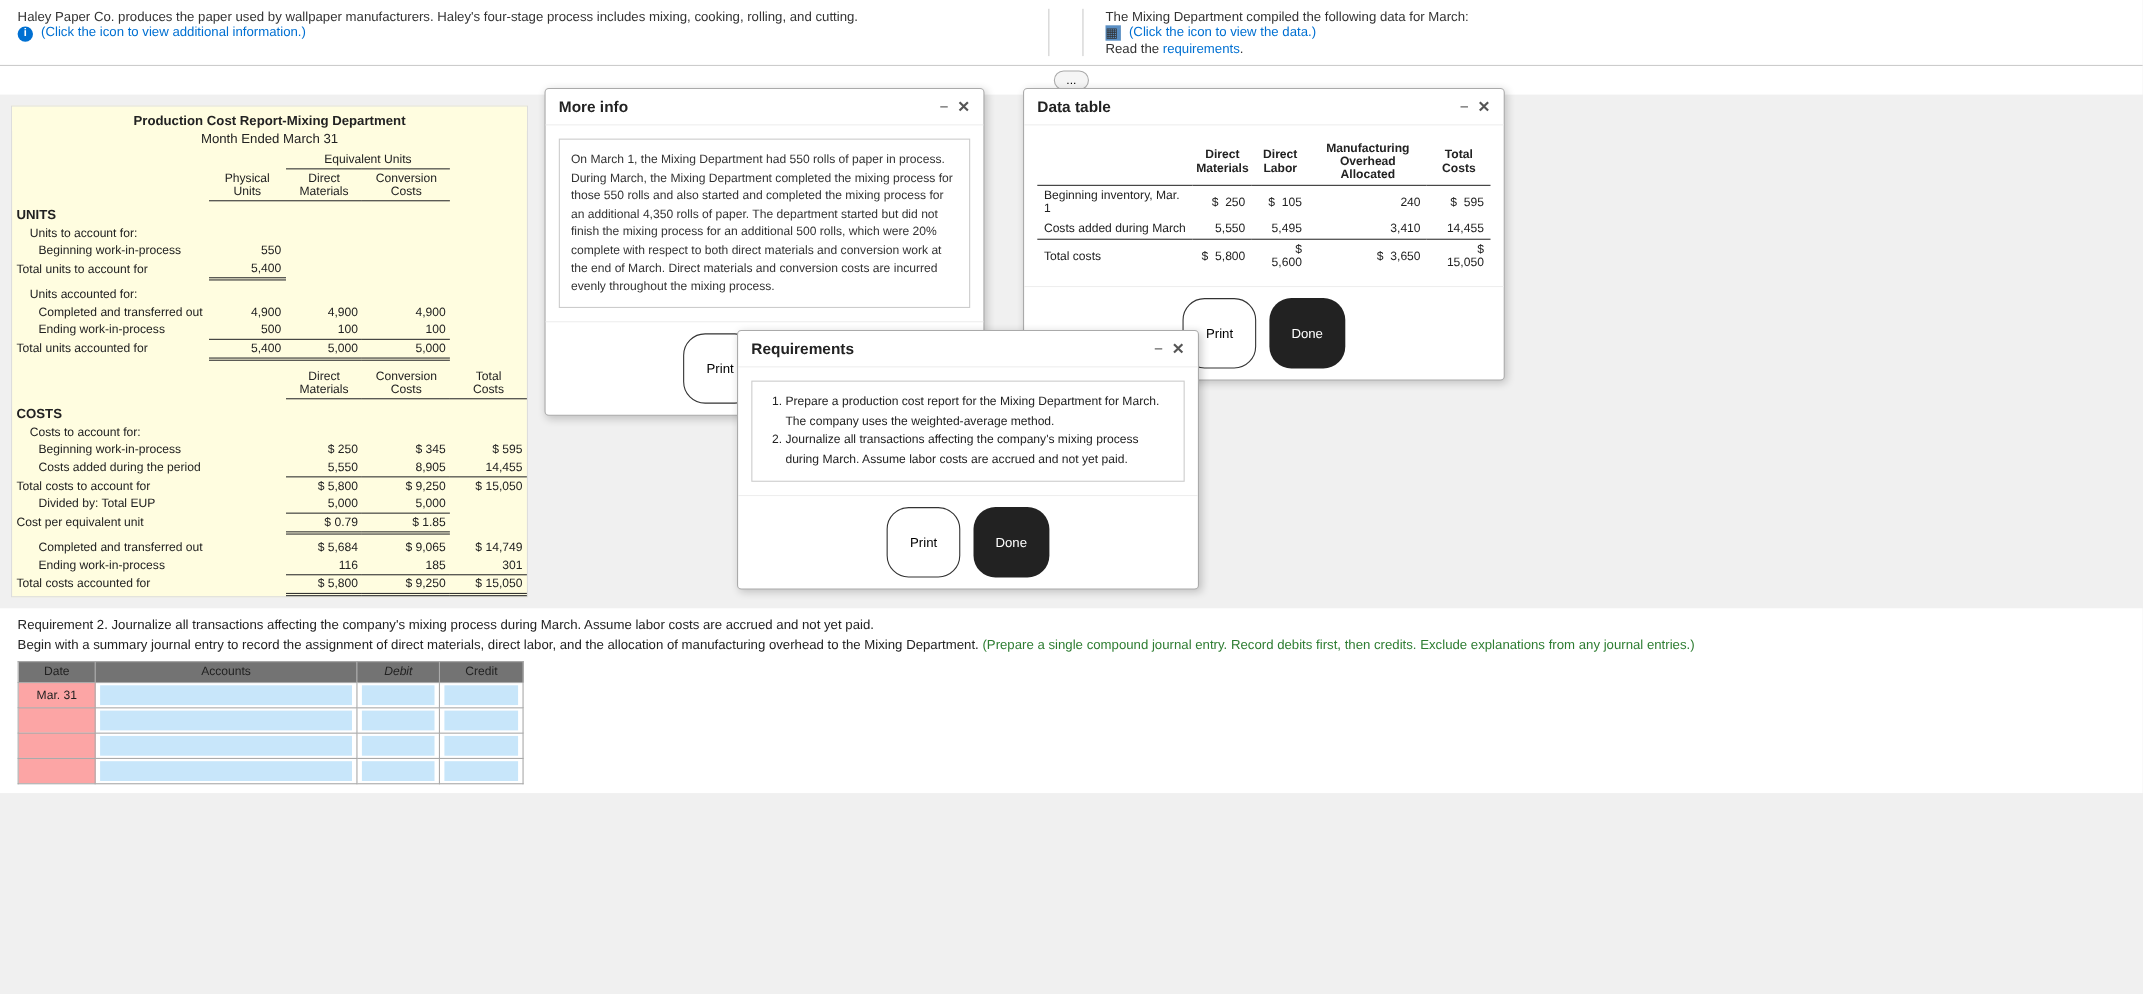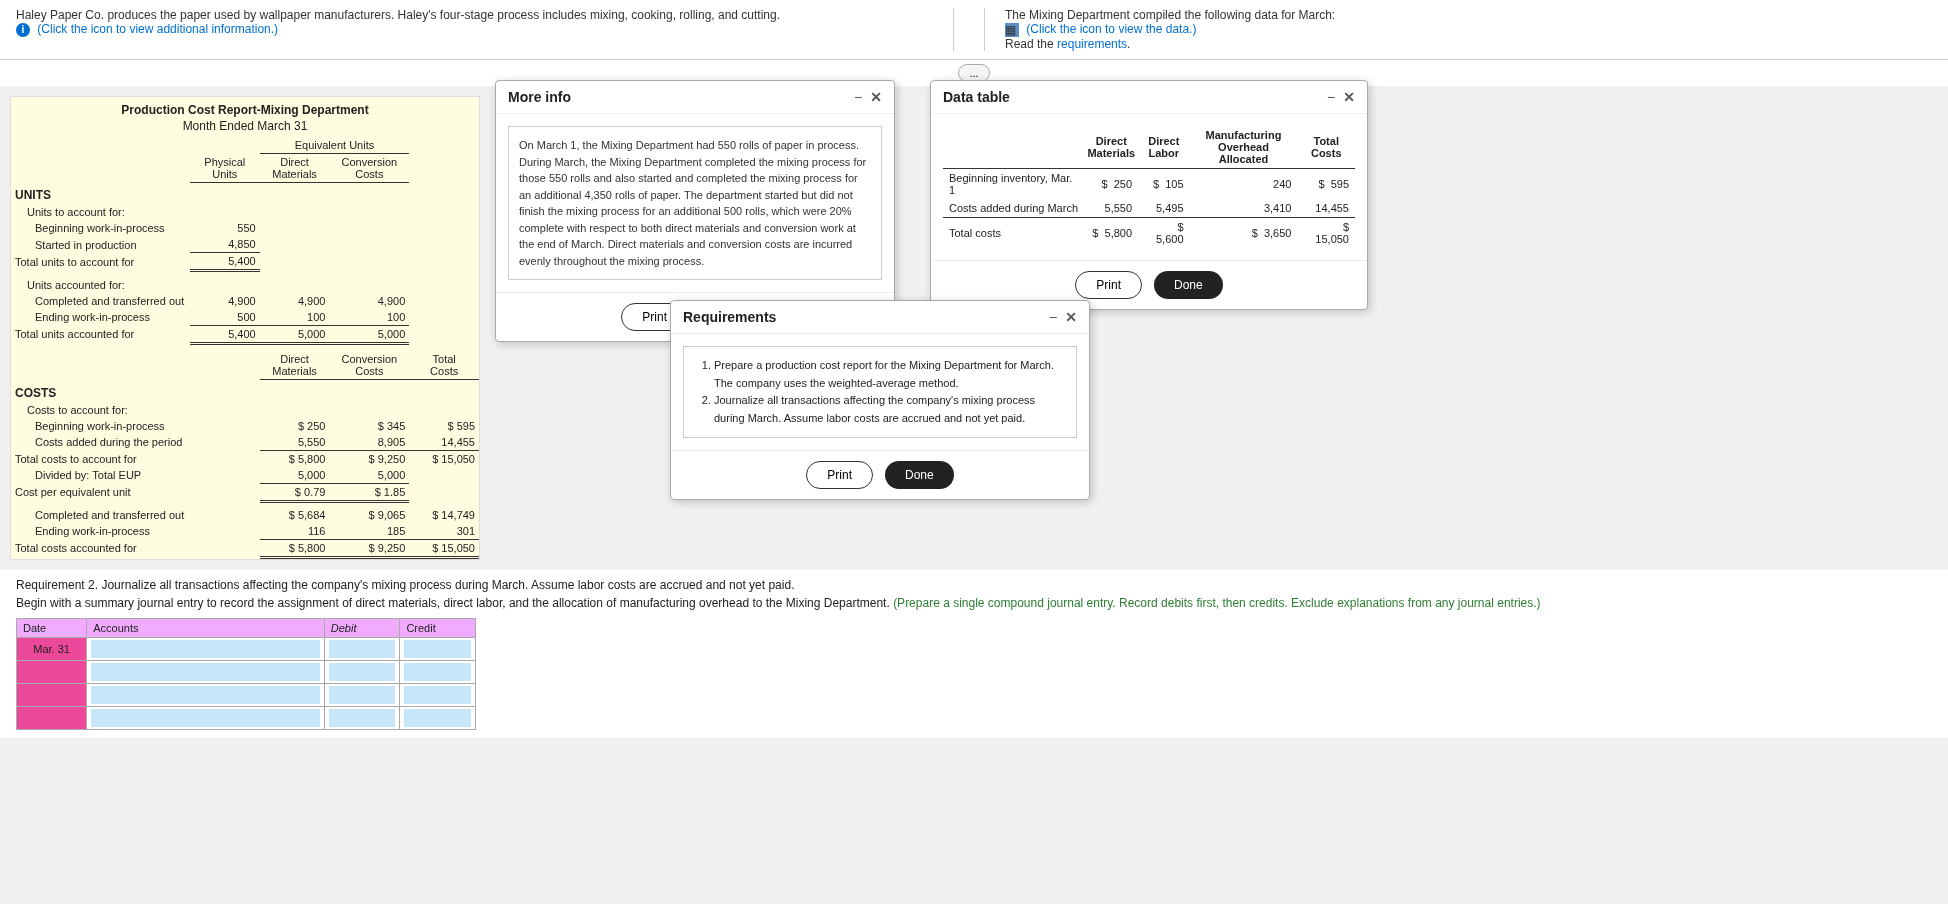--- a/index.html
+++ b/index.html
@@ -32,36 +32,36 @@
     .pct-table .section-header { font-weight: bold; font-size: 12px; padding-top: 6px; }
     .pct-table .indent1 { padding-left: 16px; }
     .pct-table .indent2 { padding-left: 24px; }
     .pct-table .col-right { text-align: right; }
     .pct-table .underline { border-bottom: 1px solid #333; }
     .pct-table .double-underline { border-bottom: 3px double #333; }
     .green-text { color: #2e7d32; }
     
     
     .journal-table { width: 460px; border-collapse: collapse; font-size: 11px; }
-    .journal-table th { background: #f0abfc; border: 1px solid #aaa; padding: 3px 6px; text-align: left; font-weight: normal; }
+    .journal-table th { background: #737373; border: 1px solid #aaa; padding: 3px 6px; text-align: center; font-weight: normal; }
     .journal-table td { border: 1px solid #aaa; padding: 2px 4px; }
     .journal-input { background: #c8e6fa; border: none; width: 100%; height: 18px; }
-    .date-cell { background: #ec4899; width: 60px; text-align: center; }
+    .date-cell { background: #fca5a5; width: 60px; text-align: center; }
     
     
     .popup { position: absolute; background: #fff; border: 1px solid #aaa; border-radius: 4px; box-shadow: 2px 2px 8px rgba(0,0,0,0.2); }
     .popup-header { display: flex; justify-content: space-between; align-items: center; padding: 8px 12px; border-bottom: 1px solid #eee; }
     .popup-title { font-size: 14px; font-weight: bold; }
     .popup-controls { display: flex; gap: 8px; align-items: center; }
     .popup-min { cursor: pointer; font-size: 14px; color: #555; }
     .popup-close { cursor: pointer; font-size: 14px; color: #555; font-weight: bold; }
     .popup-body { padding: 12px; }
     .popup-footer { padding: 10px 12px; display: flex; justify-content: center; gap: 12px; border-top: 1px solid #eee; }
     
-    .btn-print { border: 1px solid #333; border-radius: 20px; padding: 6px 20px; background: #fff; cursor: pointer; font-size: 12px; }
+    .btn-print { border: 1px solid #333; border-radius: 20px; padding: 24px 20px; background: #fff; cursor: pointer; font-size: 12px; }
     .btn-done { border: none; border-radius: 20px; padding: 6px 20px; background: #222; color: #fff; cursor: pointer; font-size: 12px; }
     
     
     .more-info-popup { left: 495px; top: 80px; width: 400px; }
     .more-info-text { border: 1px solid #ccc; padding: 10px; font-size: 11px; line-height: 1.5; color: #333; }
     
     
     .data-table-popup { left: 930px; top: 80px; width: 438px; }
     .data-tbl { width: 100%; border-collapse: collapse; font-size: 11px; }
     .data-tbl th { text-align: center; font-size: 11px; border-bottom: 1px solid #333; padding: 3px; }
@@ -133,27 +133,20 @@
             <td colspan="4"></td>
           </tr>
           <tr>
             <td class="indent2">Beginning work-in-process</td>
             <td class="col-right">550</td>
             <td></td>
               <td></td>
               <td></td>
           </tr>
           <tr>
-            <td class="indent2">Started in production</td>
-            <td class="col-right underline">4,850</td>
-            <td></td>
-              <td></td>
-              <td></td>
-          </tr>
-          <tr>
             <td>Total units to account for</td>
             <td class="col-right double-underline">5,400</td>
             <td></td>
               <td></td>
               <td></td>
           </tr>
           <tr>
               <td colspan="5" style="height:6px;"></td>
             </tr>
 

